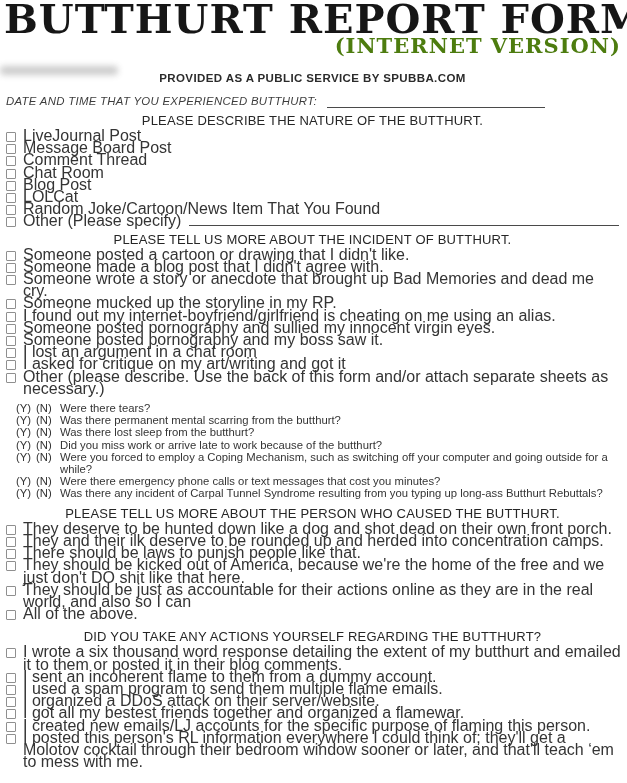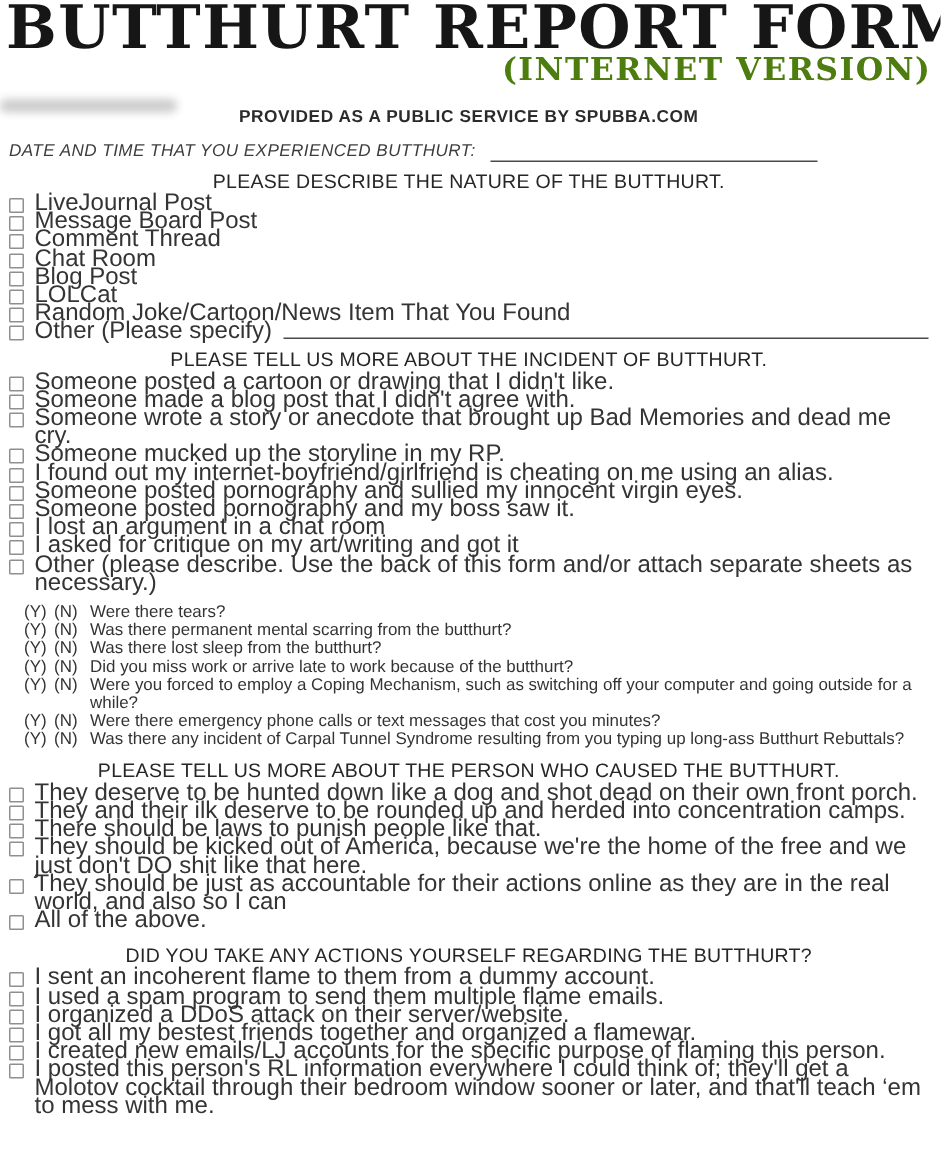--- a/index.html
+++ b/index.html
@@ -279,20 +279,24 @@
         <span class="cb-label">They should be just as accountable for their actions online as they are in the real world, and also so I can</span>
       </div>
       <div class="cb-row">
         <span class="cb"></span>
         <span class="cb-label">All of the above.</span>
       </div>
   </div>
 
   <div class="sec-heading h4">DID YOU TAKE ANY ACTIONS YOURSELF REGARDING THE BUTTHURT?</div>
   <div class="cb-list">
+    <div class="cb-row">
+        <span class="cb"></span>
+        <span class="cb-label">I wrote a six thousand word response detailing the extent of my butthurt and emailed it to them or posted it in their blog comments.</span>
+      </div>
       <div class="cb-row">
         <span class="cb"></span>
         <span class="cb-label">I sent an incoherent flame to them from a dummy account.</span>
       </div>
       <div class="cb-row">
         <span class="cb"></span>
         <span class="cb-label">I used a spam program to send them multiple flame emails.</span>
       </div>
       <div class="cb-row">
         <span class="cb"></span>

